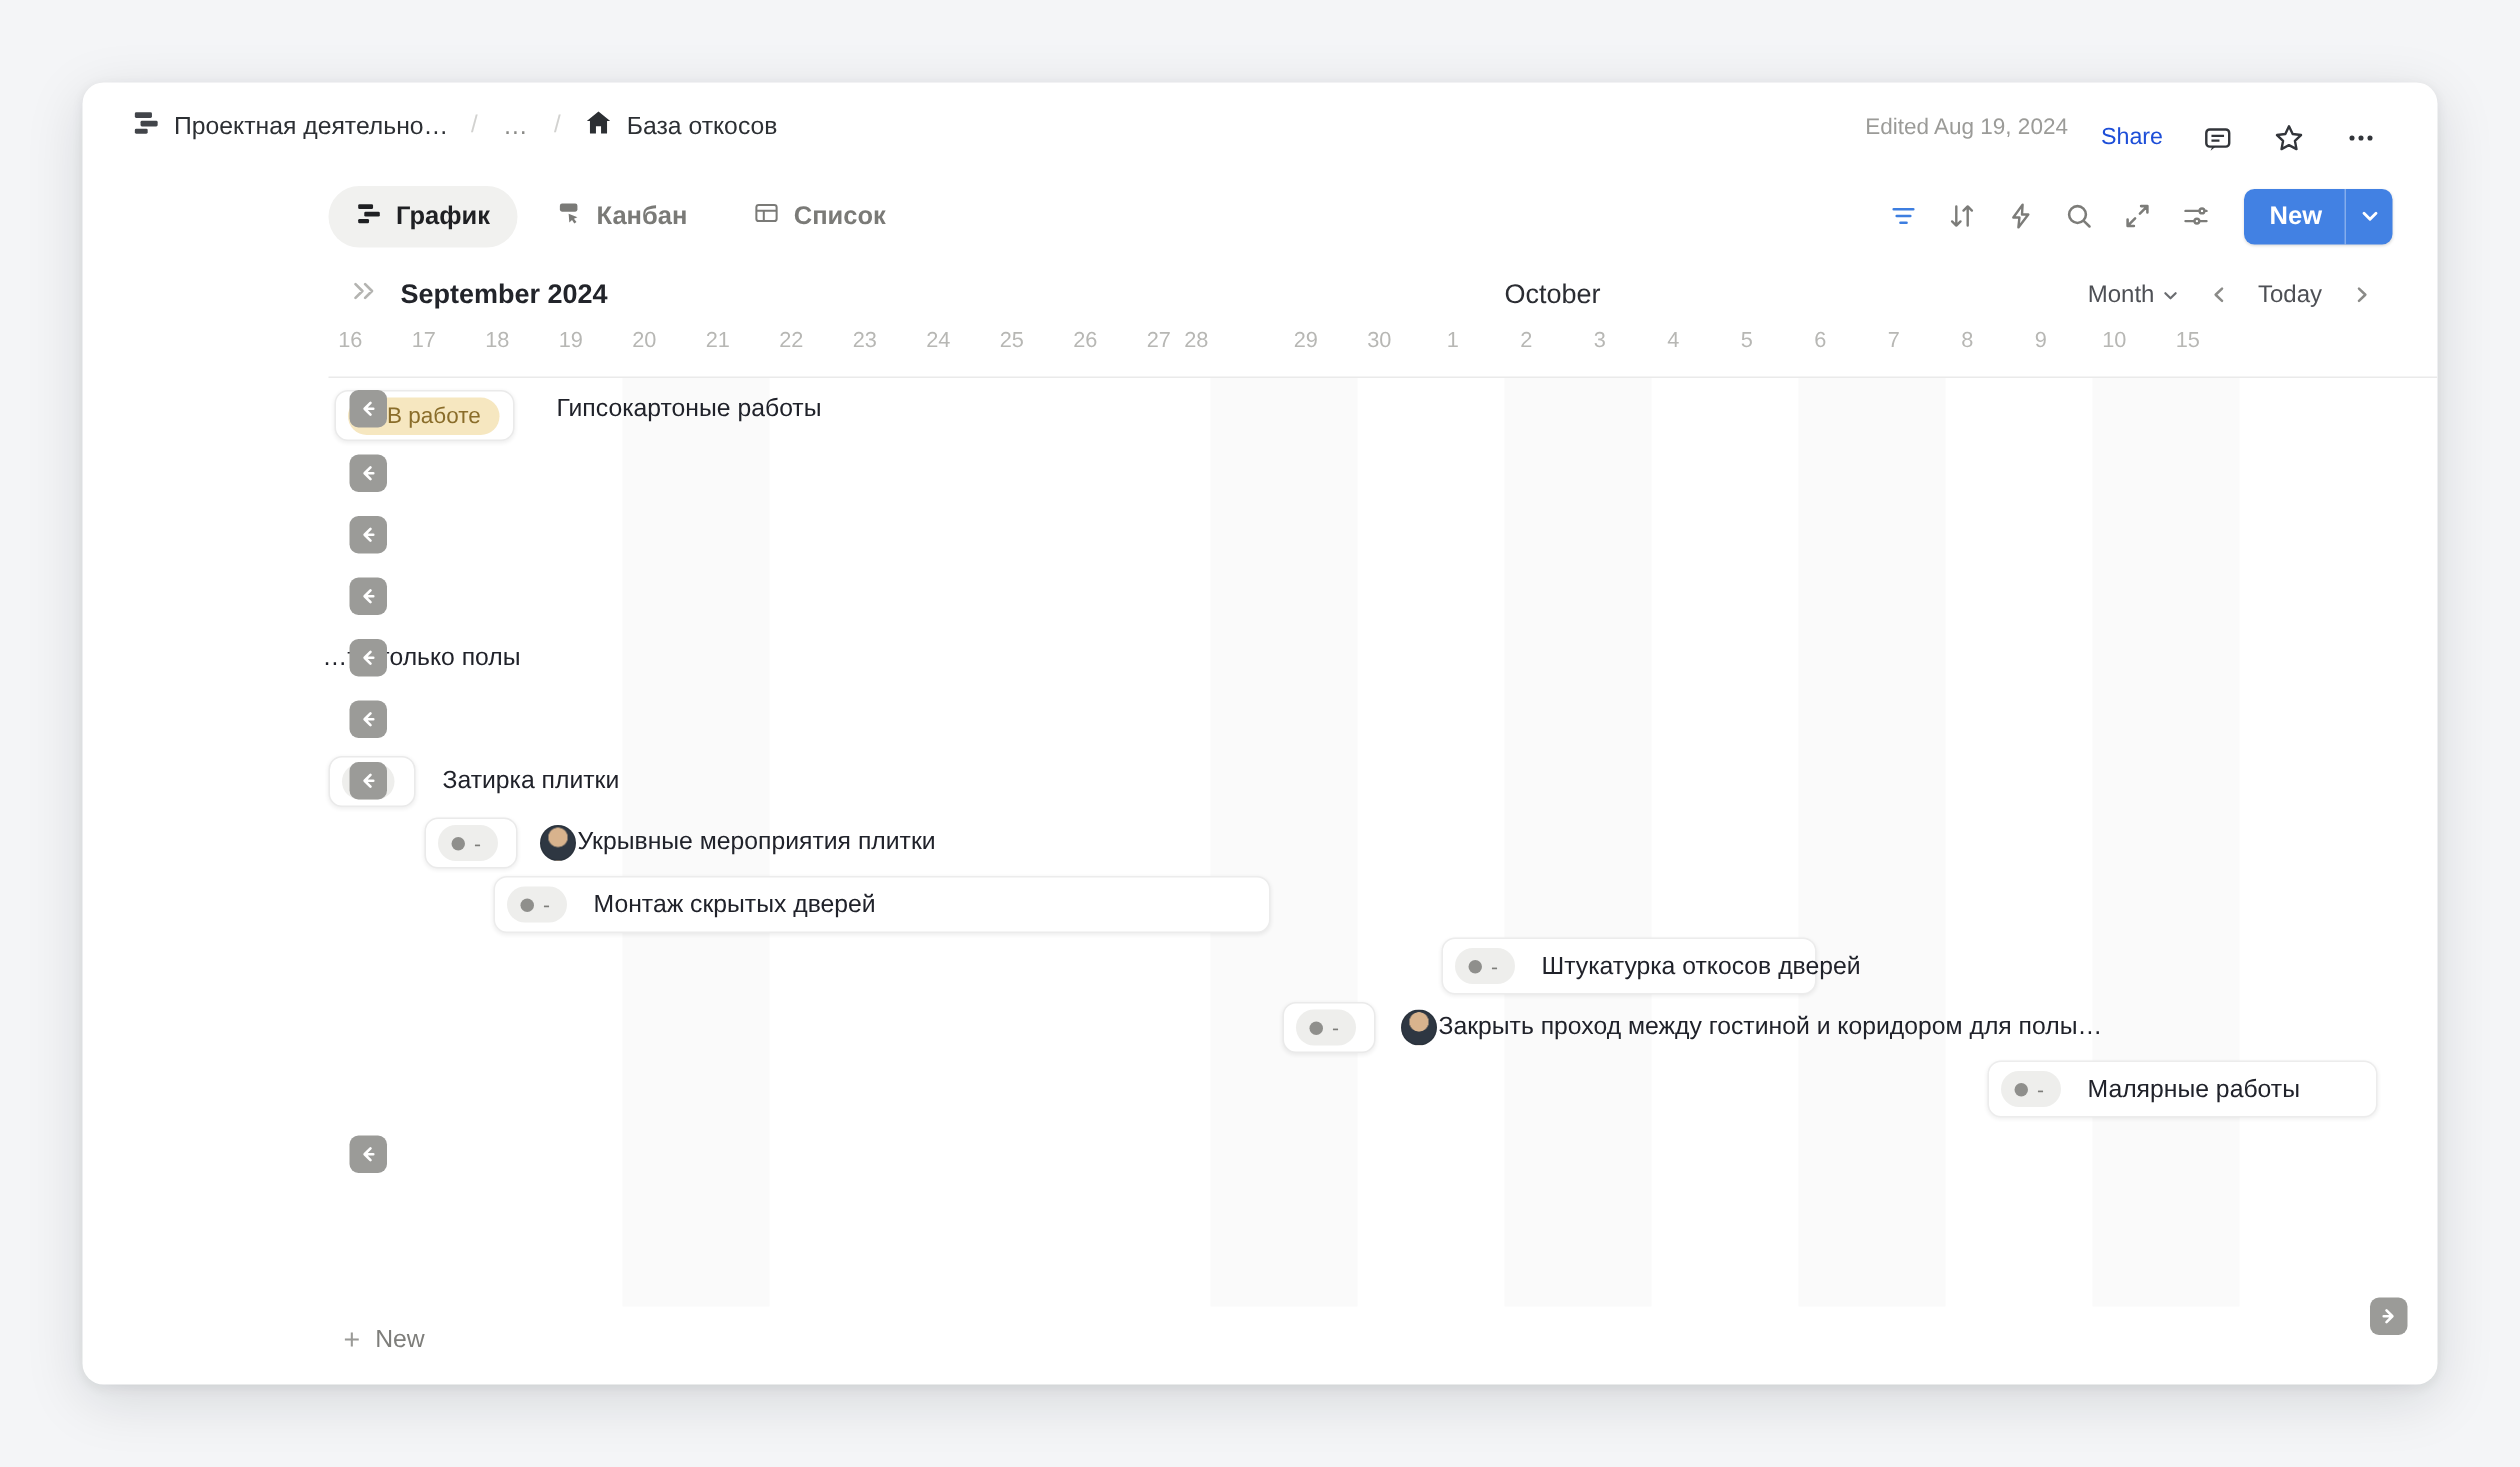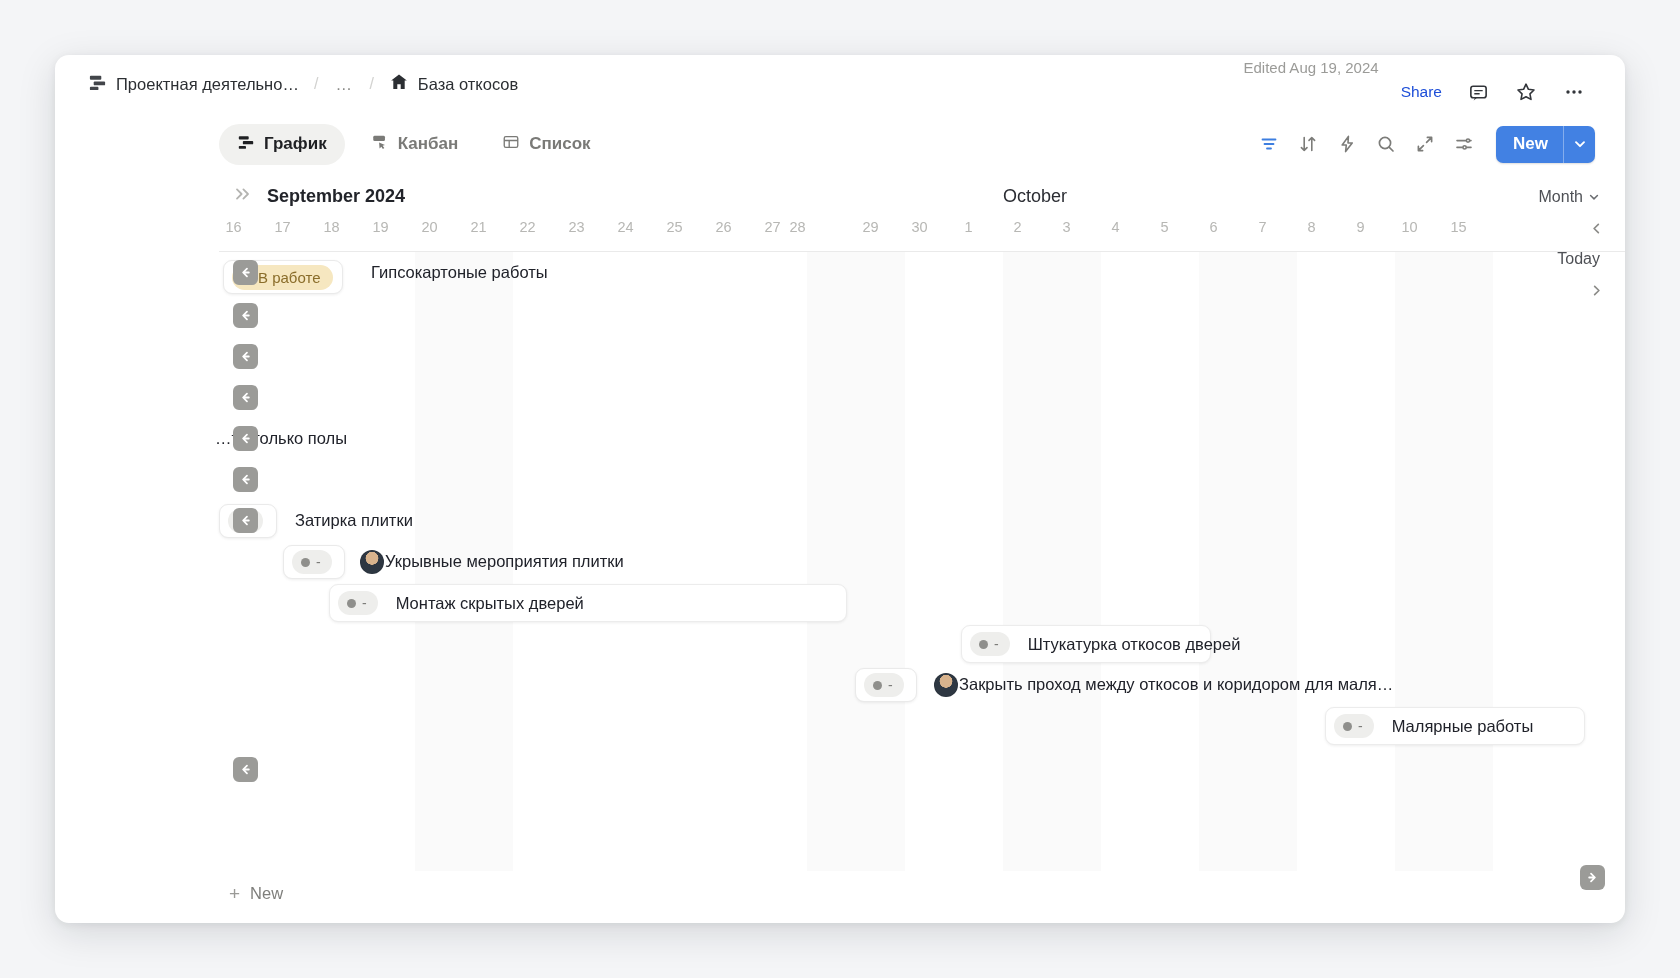--- a/index.html
+++ b/index.html
@@ -32,21 +32,21 @@
     font-size: 16.5px; color: #2c2f33;
     padding: 3px 5px; border-radius: 5px; cursor: pointer;
   }
   .crumb-sep { color: #d2d2d0; font-size: 16px; padding: 0 1px; }
   .crumb-ellipsis {
     color: #8a8a87; font-size: 16.5px; letter-spacing: .5px;
     padding: 2px 7px; border-radius: 5px; cursor: pointer;
   }
 
   .topbar-right {
-    margin-left: auto; display: flex; gap: 6px;
+    margin-left: auto; display: flex; align-items: center; gap: 6px;
   }
   .edited { font-size: 15px; color: #9b9b98; padding-right: 6px; }
   .tb-btn {
     font-size: 15.5px; color: #1d4ed8;
     padding: 6px 10px; border-radius: 6px; cursor: pointer;
     display: flex; align-items: center; justify-content: center; margin-top: 16px;
   }
 
   
   .viewbar {
@@ -97,22 +97,22 @@
     color: #b4b4b1; font-size: 18px; cursor: pointer; line-height: 1;
     letter-spacing: -3px;
   }
   .month-label {
     position: absolute; font-size: 18px; font-weight: 700; color: #22242a;
   }
   #month-1 { left: 212px; top: 11px; }
   #month-2 { left: 948px; top: 11px; font-weight: 500; color: #2b2d33; }
 
   .tl-nav {
-    position: absolute; right: 16px; top: 8px;
-    display: flex; align-items: flex-end; gap: 4px; flex-direction: column;
+    position: absolute; right: 38px; top: 8px;
+    display: flex; align-items: flex-start; gap: 4px;
   }
   .tl-nav .sel, .tl-nav .today {
     font-size: 16px; color: #4e5055; padding: 5px 9px;
     border-radius: 6px; cursor: pointer; display: flex; align-items: center; gap: 5px;
   }
   .tl-nav .arrow {
     width: 26px; height: 26px; border-radius: 6px; cursor: pointer;
     display: flex; align-items: center; justify-content: center; color: #8b8b88;
   }
 
@@ -518,21 +518,21 @@
       </div>
 
       <div class="row" style="top:412px">
         <div class="bar" style="left:800px; top:4px; width:62px">
           <div class="pill">
             <span class="dot"></span>
             <span>-</span>
           </div>
         </div>
         <div class="avatar" style="position:absolute; left:870px; top:9px"></div>
-        <div class="row-label" style="left:904px; top:0">Закрыть проход между откосов и коридором для маля…</div>
+        <div class="row-label" style="left:904px; top:0">Закрыть проход между гостиной и коридором для полы…</div>
       </div>
 
       <div class="row" style="top:453px">
         <div class="bar plain" style="left:1270px; top:2px; width:260px; height:38px">
           <div class="pill">
             <span class="dot"></span>
             <span>-</span>
           </div>
           <span style="margin-left:18px; font-size:16.5px; color:#20222a; white-space:nowrap;">Малярные работы</span>
         </div>

